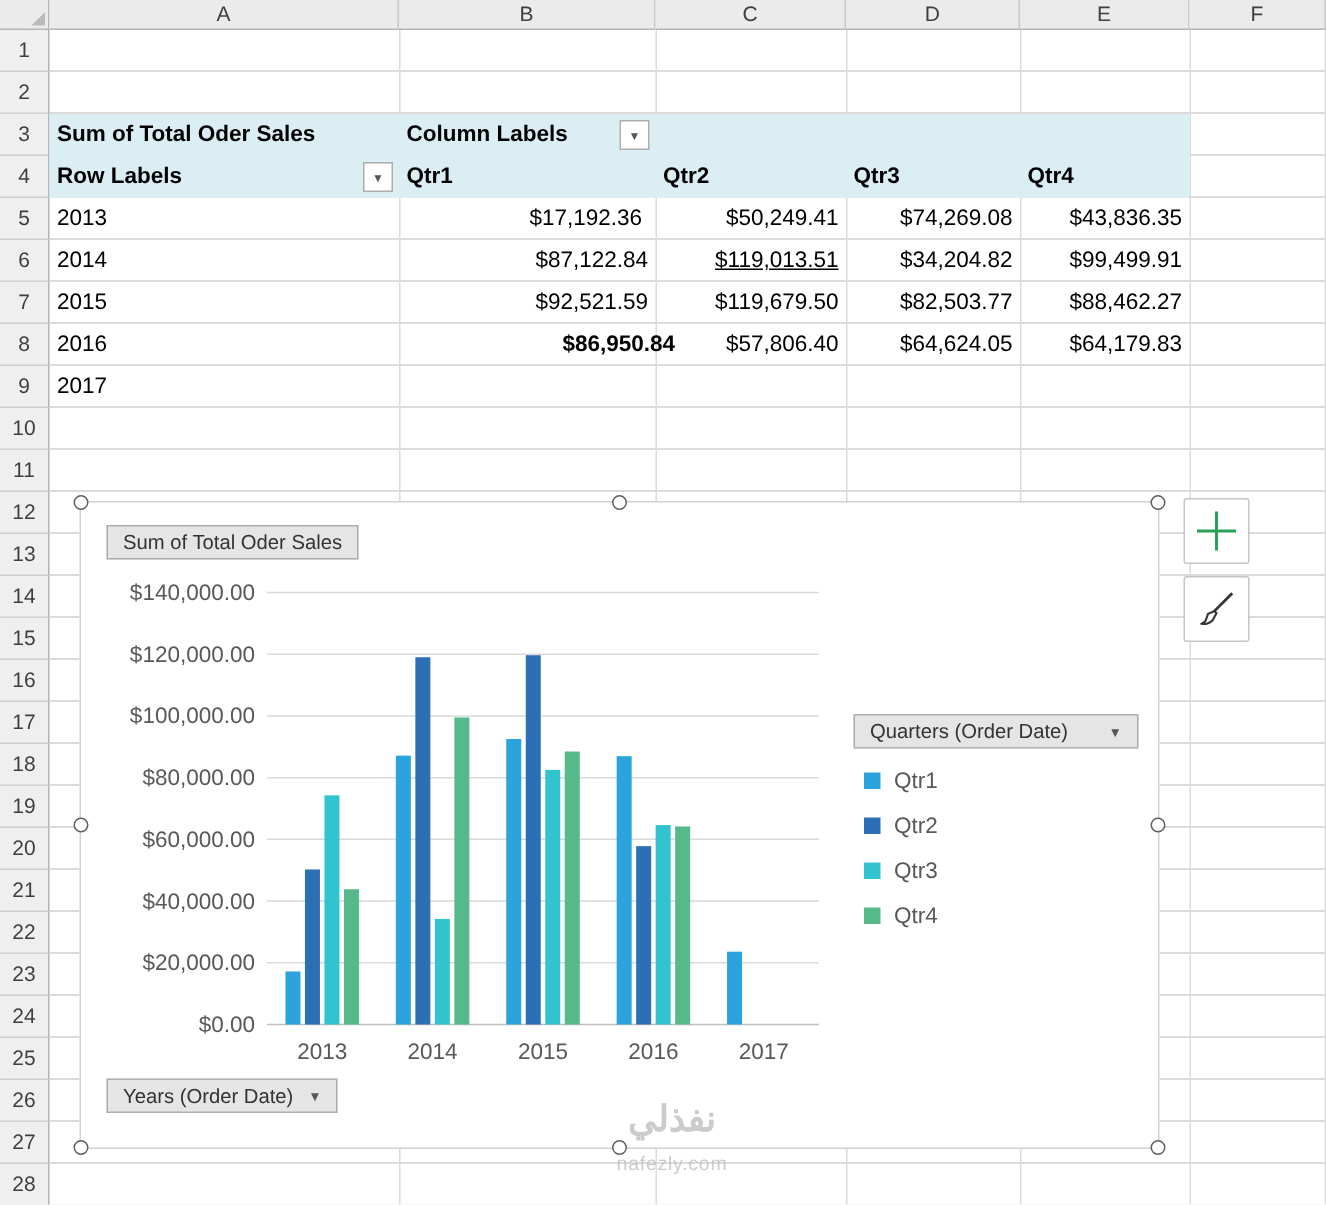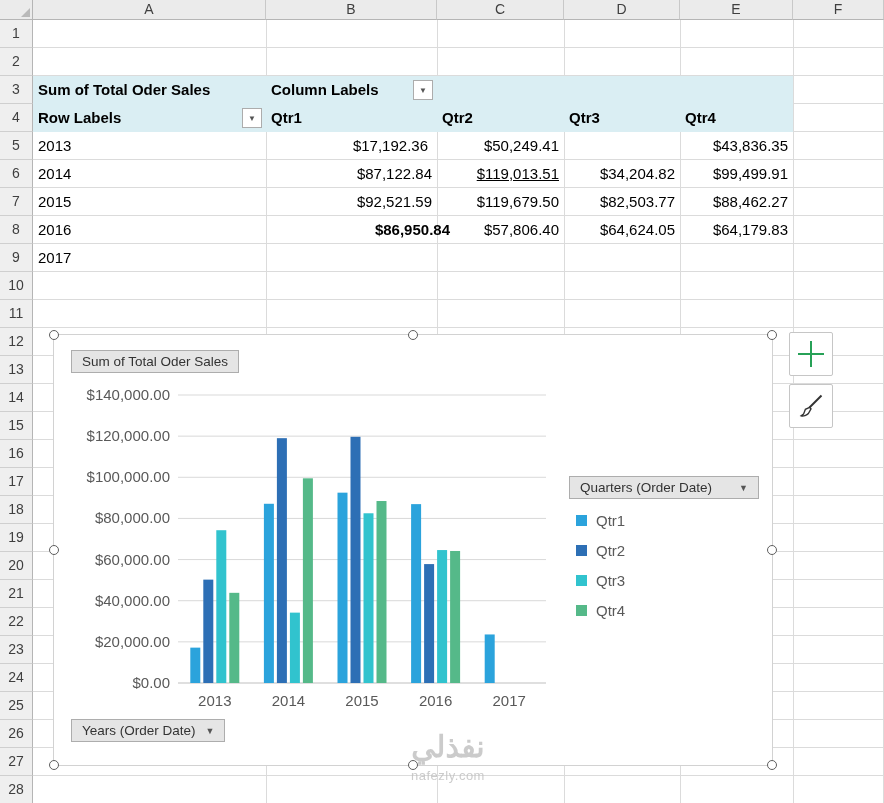--- a/index.html
+++ b/index.html
@@ -60,21 +60,21 @@
             border-radius:2px;z-index:11;cursor:pointer}
   #plus-btn{left:789px;top:332px}
   #plus-btn:before,#plus-btn:after{content:"";position:absolute;background:#27A157}
   #plus-btn:before{left:50%;top:8px;bottom:8px;width:2px;margin-left:-1px}
   #plus-btn:after{top:50%;left:8px;right:8px;height:2px;margin-top:-1px}
   #brush-btn{left:789px;top:384px;display:flex;align-items:center;justify-content:center}
 
   
   #watermark{position:absolute;left:368px;top:728px;width:160px;text-align:center;
              z-index:20;color:#BFBFBF;opacity:.8;pointer-events:none}
-  #wm-ar{font-size:30px;font-weight:bold;line-height:38px}
+  #wm-ar{font-size:24px;font-weight:bold;line-height:38px}
   #wm-domain{font-size:13px;letter-spacing:.5px;margin-top:2px}
 </style>
 </head>
 <body>
 
 <div id="corner"></div>
 <div id="col-headers">
     <div class="col-h" style="width: 233px;">A</div>
     <div class="col-h" style="width: 171px;">B</div>
     <div class="col-h" style="width: 127px;">C</div>
@@ -129,20 +129,21 @@
 
   <div class="cell bold" style="left:233px;top:84px;width:171px">Qtr1</div>
   <div class="cell bold" style="left:404px;top:84px;width:127px">Qtr2</div>
   <div class="cell bold" style="left:531px;top:84px;width:116px">Qtr3</div>
   <div class="cell bold" style="left:647px;top:84px;width:113px">Qtr4</div>
 
   <div id="data-cells">
       <div class="cell" style="left: 0px; top: 112px; width: 233px;">2013</div>
       <div class="cell right" style="left: 229px; top: 112px; width: 171px;">$17,192.36</div>
       <div class="cell right" style="left: 404px; top: 112px; width: 127px;">$50,249.41</div>
+      <div class="cell right" style="left: 531px; top: 112px; width: 116px;">$74,269.08</div>
       <div class="cell right" style="left: 647px; top: 112px; width: 113px;">$43,836.35</div>
       <div class="cell" style="left: 0px; top: 140px; width: 233px;">2014</div>
       <div class="cell right" style="left: 233px; top: 140px; width: 171px;">$87,122.84</div>
       <div class="cell right" style="left: 404px; top: 140px; width: 127px; text-decoration: underline;">$119,013.51</div>
       <div class="cell right" style="left: 531px; top: 140px; width: 116px;">$34,204.82</div>
       <div class="cell right" style="left: 647px; top: 140px; width: 113px;">$99,499.91</div>
       <div class="cell" style="left: 0px; top: 168px; width: 233px;">2015</div>
       <div class="cell right" style="left: 233px; top: 168px; width: 171px; text-align: right;">$92,521.59</div>
       <div class="cell right" style="left: 404px; top: 168px; width: 127px;">$119,679.50</div>
       <div class="cell right" style="left: 531px; top: 168px; width: 116px;">$82,503.77</div>

